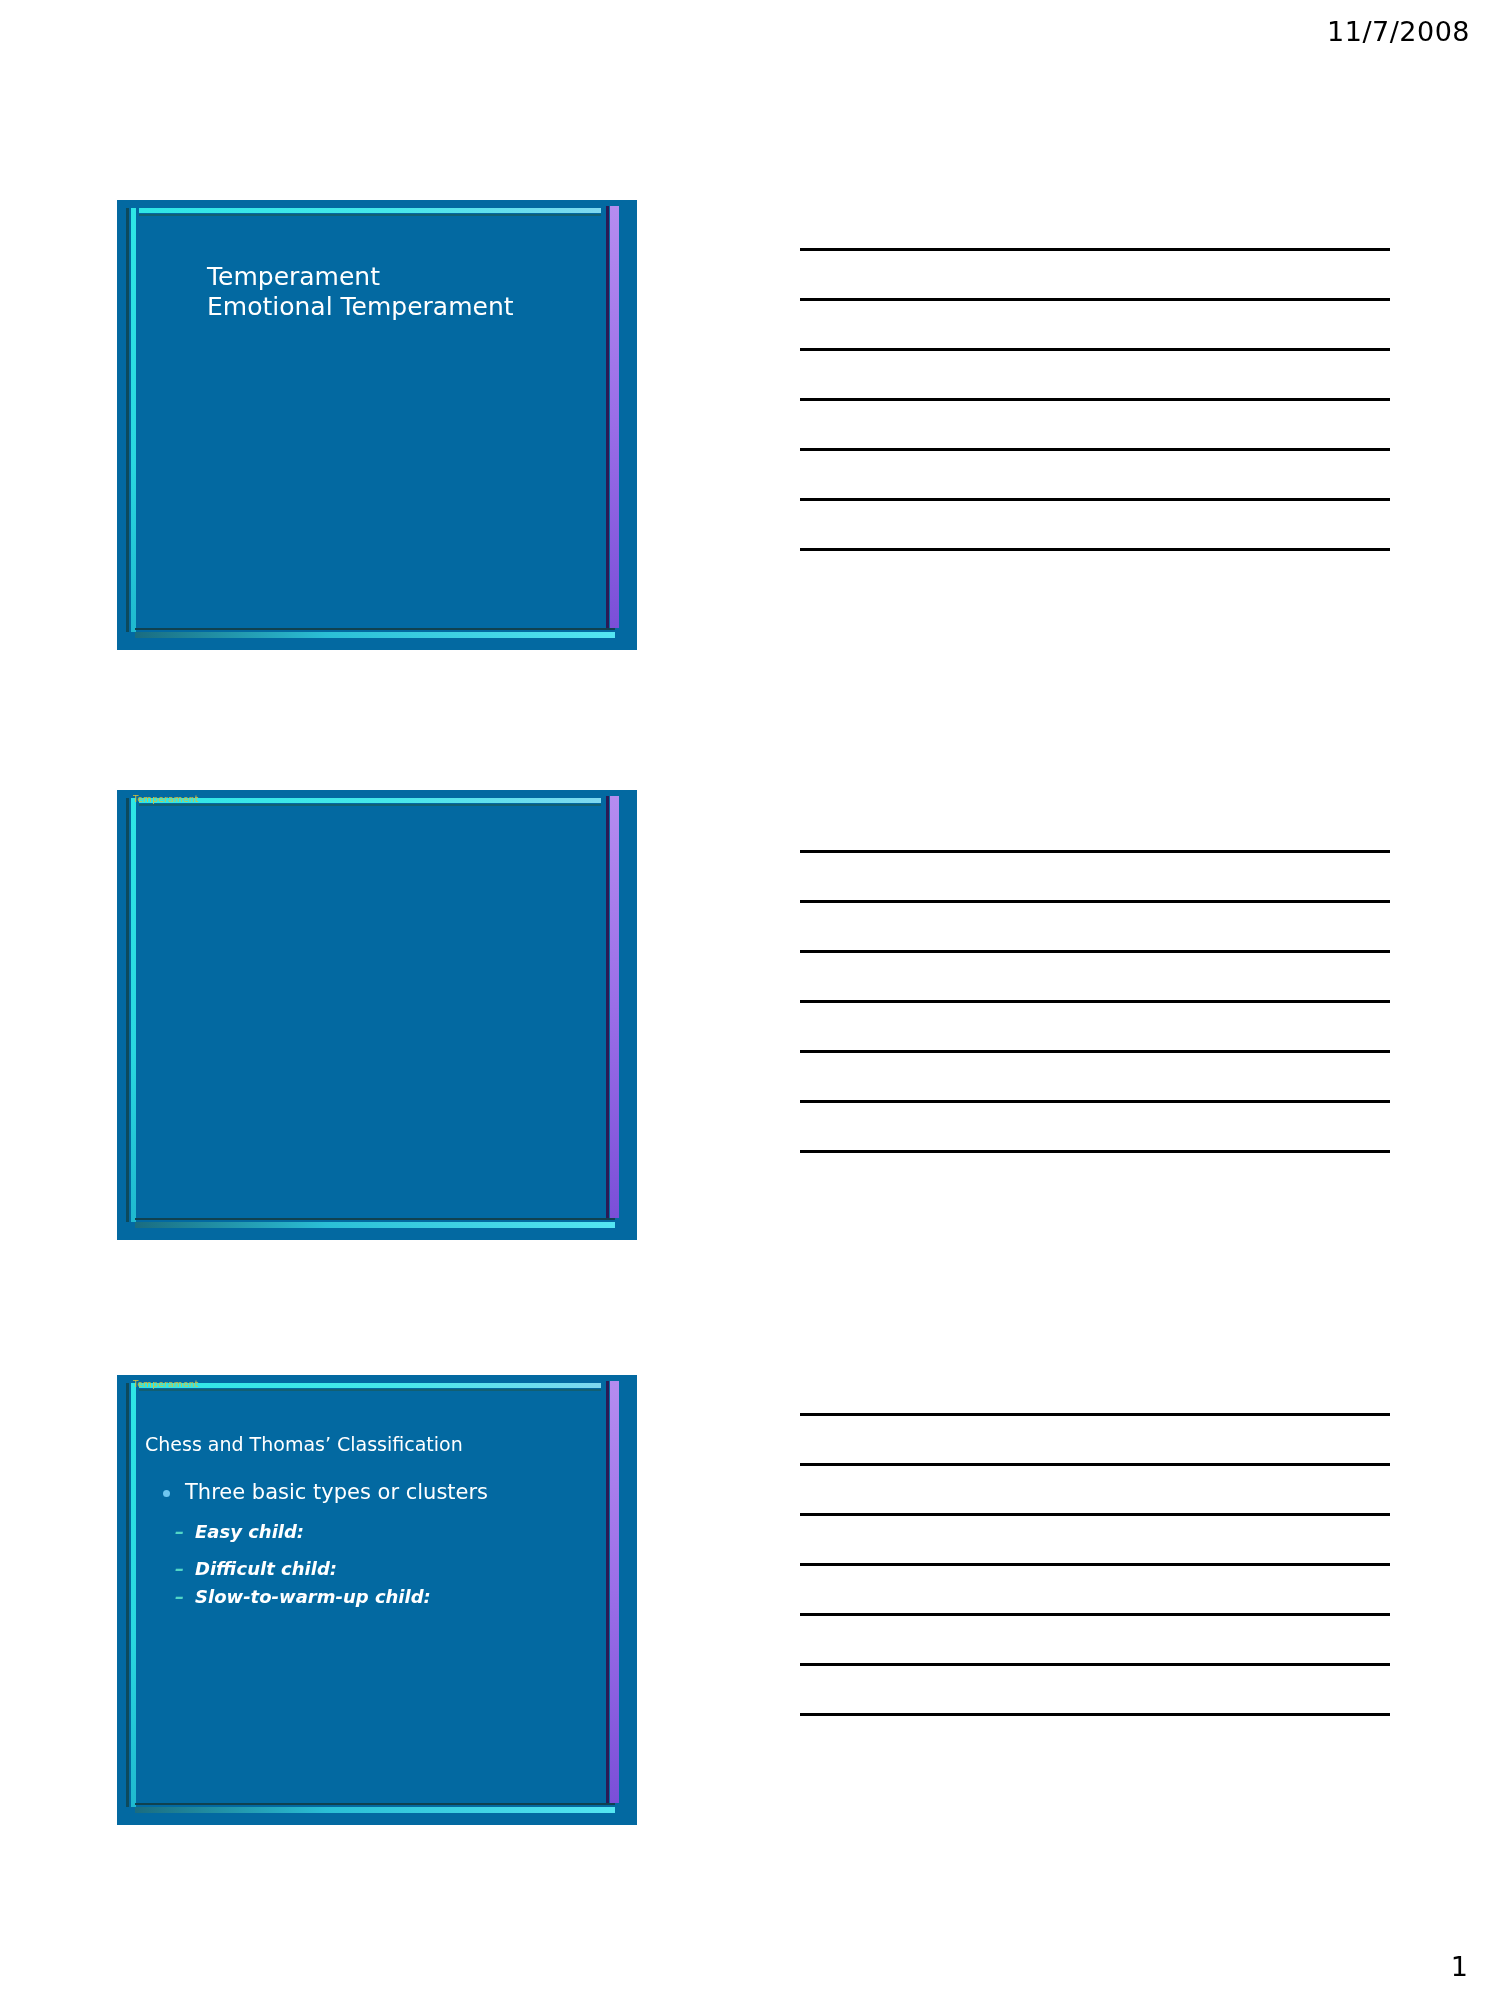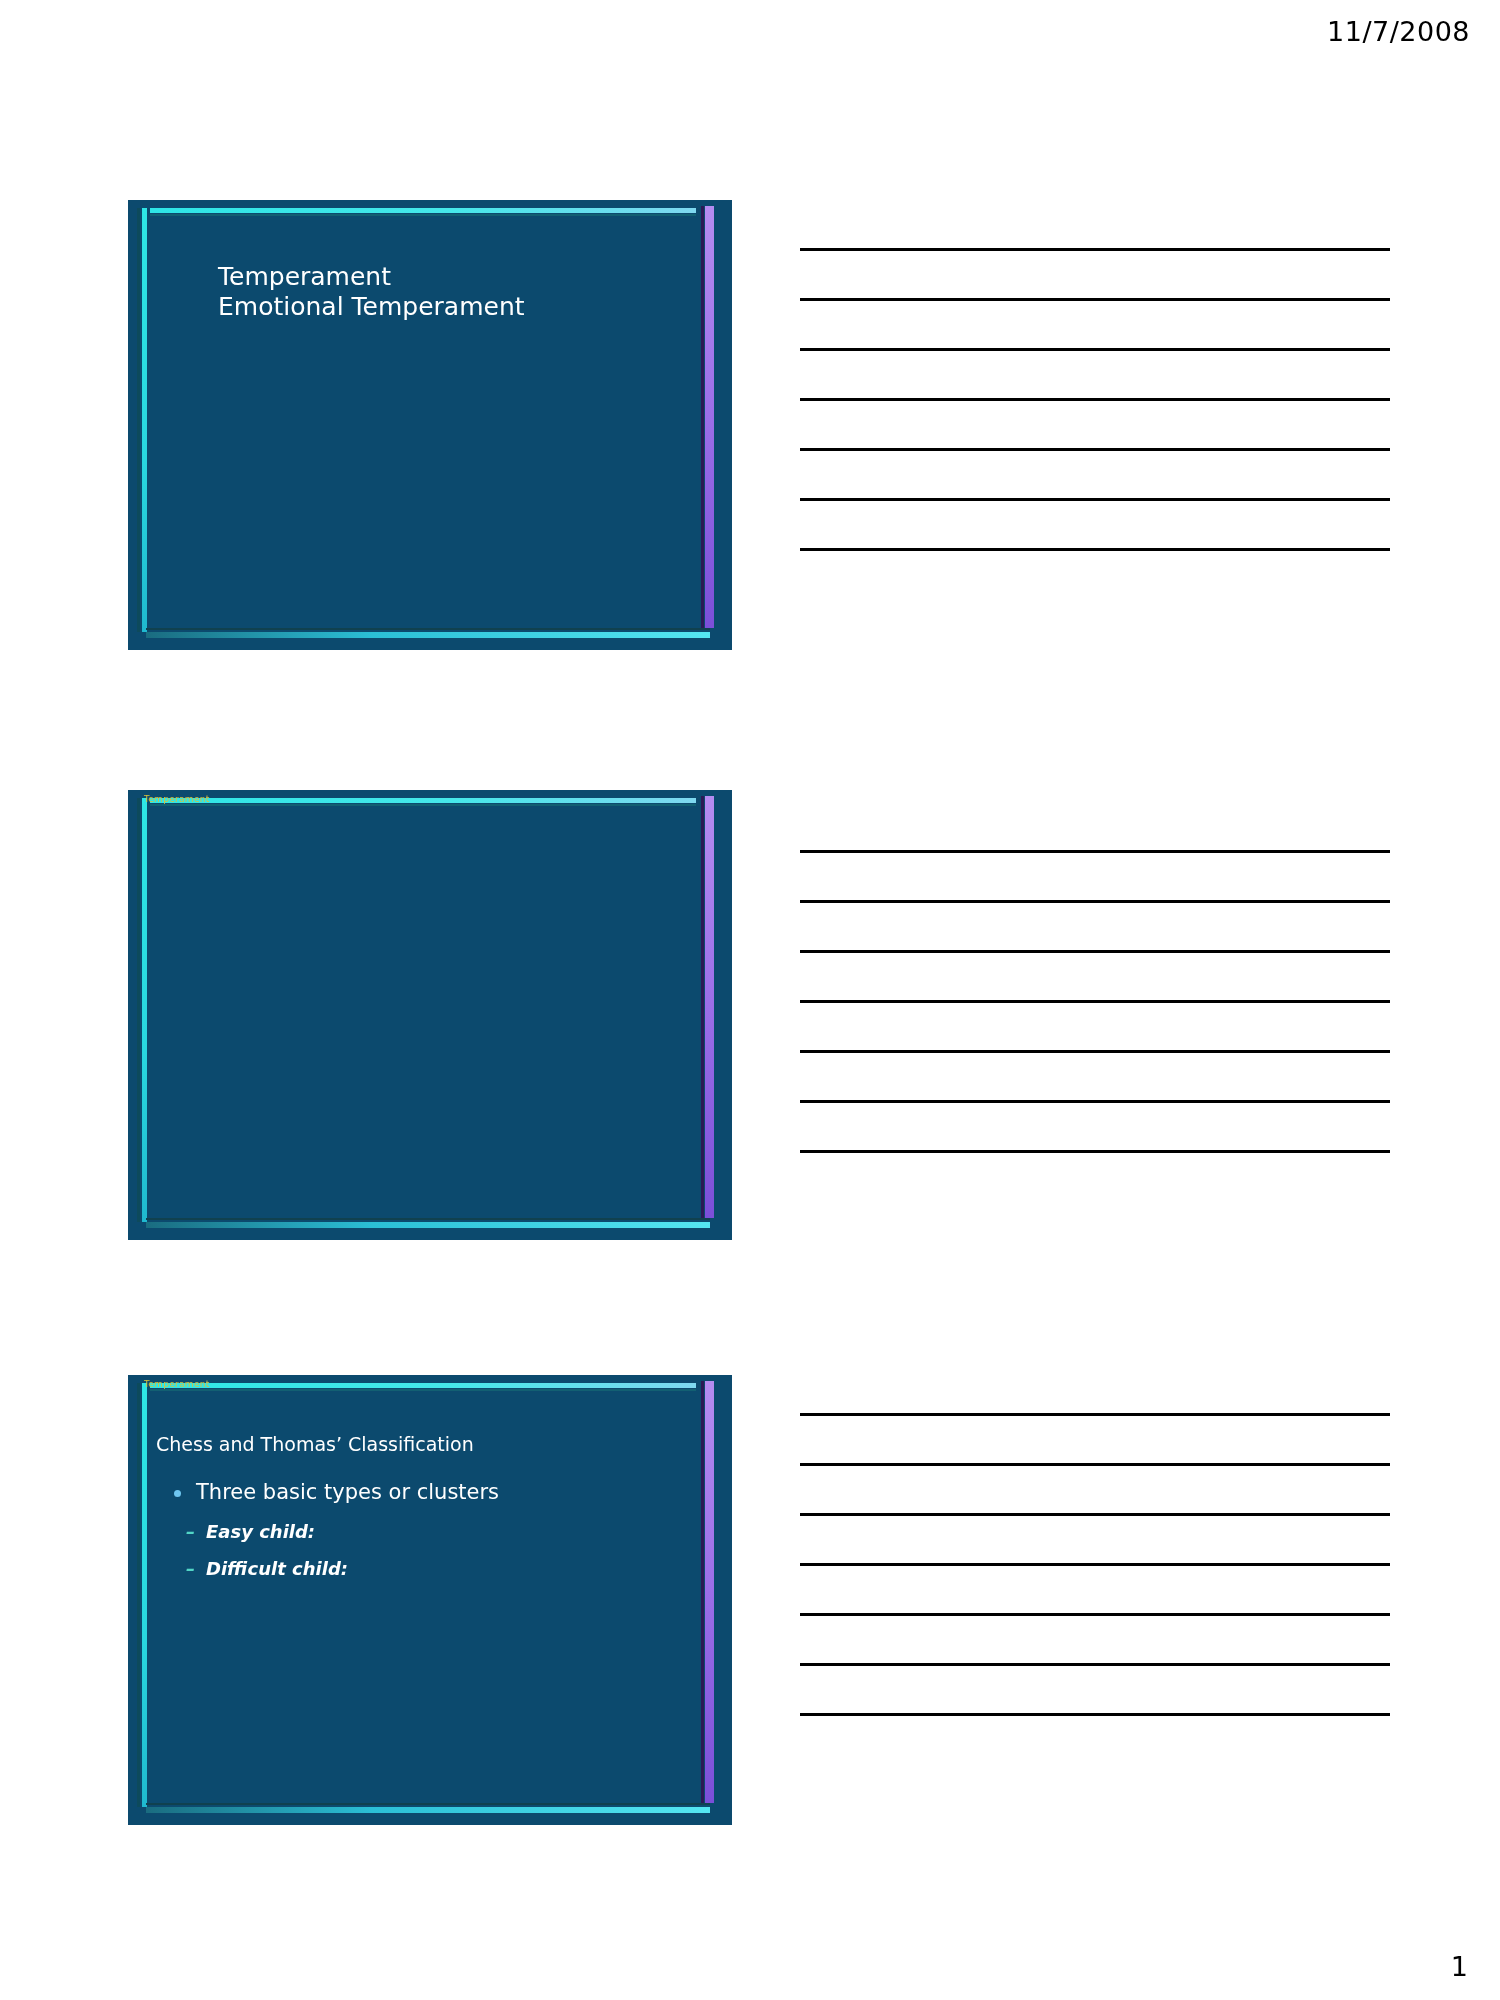--- a/index.html
+++ b/index.html
@@ -43,24 +43,24 @@
 
   
   .slide-row {
     position: absolute;
     left: 0;
     width: 1500px;
   }
 
   .slide {
     position: absolute;
-    left: 128px;
-    width: 604px;
+    left: 117px;
+    width: 520px;
     height: 450px;
-    background: #0c4a6e;
+    background: #0369a1;
     box-sizing: border-box;
     overflow: hidden;
   }
 
   
   .frame-top {
     position: absolute;
     left: 22px;
     top: 8px;
     right: 36px;
@@ -302,20 +302,21 @@
       <div class="frame-bottom2"></div>
 
       <div class="slide-tag">Temperament</div>
 
       <div class="s3-heading">Chess and Thomas’ Classification</div>
 
       <div class="s3-wrap">
         <div class="bullet-l1">Three basic types or clusters</div>
         <div class="bullet-l2 bold">Easy child:</div>
         <div class="bullet-l2 bold">Difficult child:</div>
+        <div class="bullet-l2 bold tight">Slow-to-warm-up child:</div>
       </div>
     </div>
 
     <div class="notes" style="top:38px;">
       <div class="note-line"></div>
       <div class="note-line"></div>
       <div class="note-line"></div>
       <div class="note-line"></div>
       <div class="note-line"></div>
       <div class="note-line"></div>

